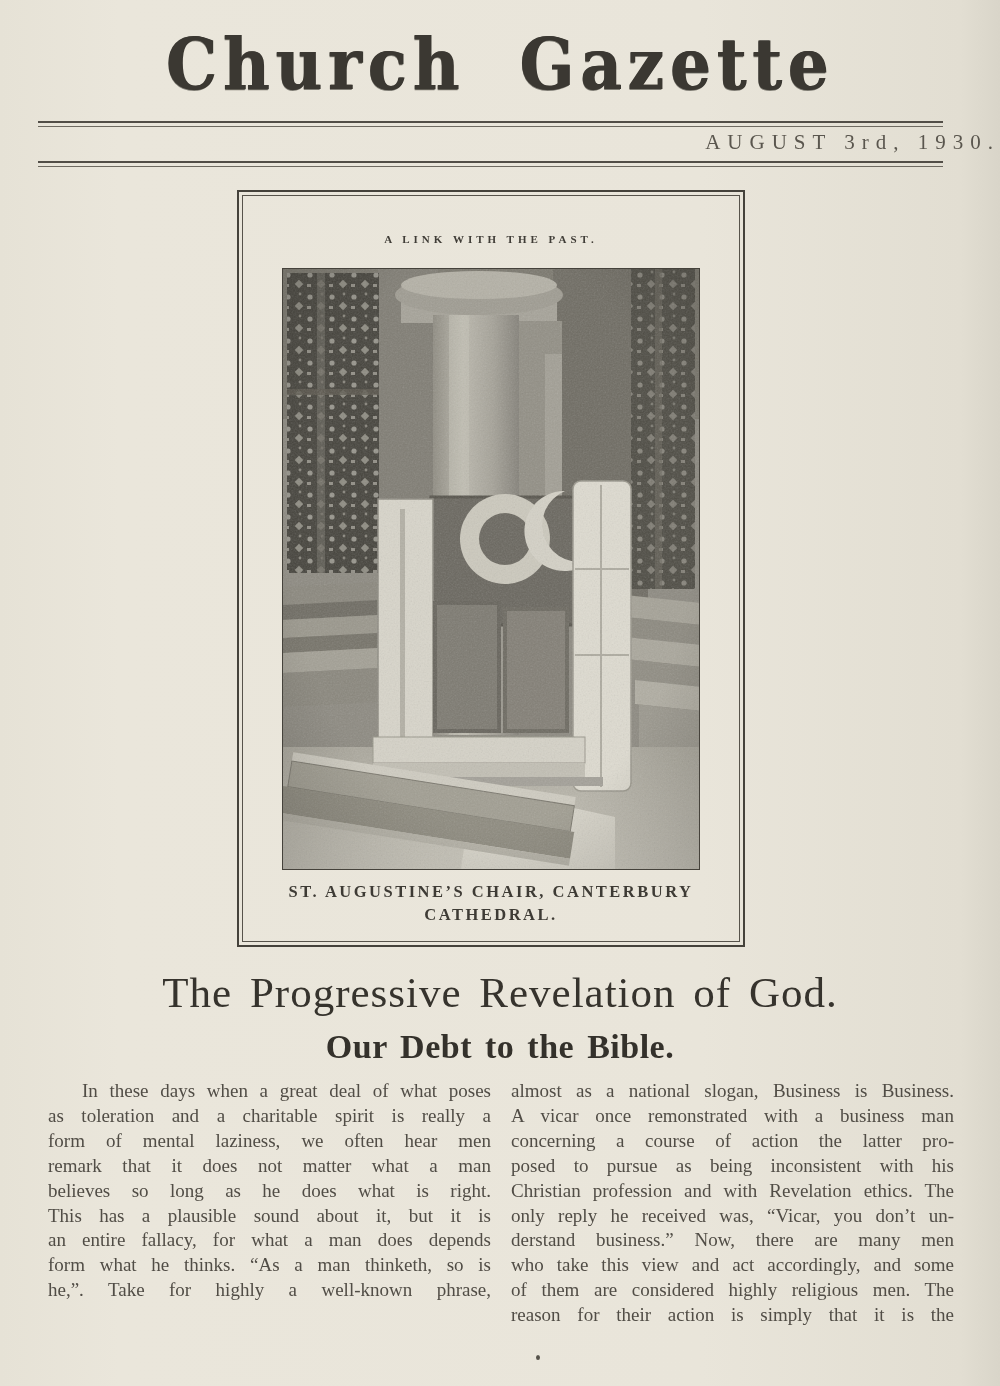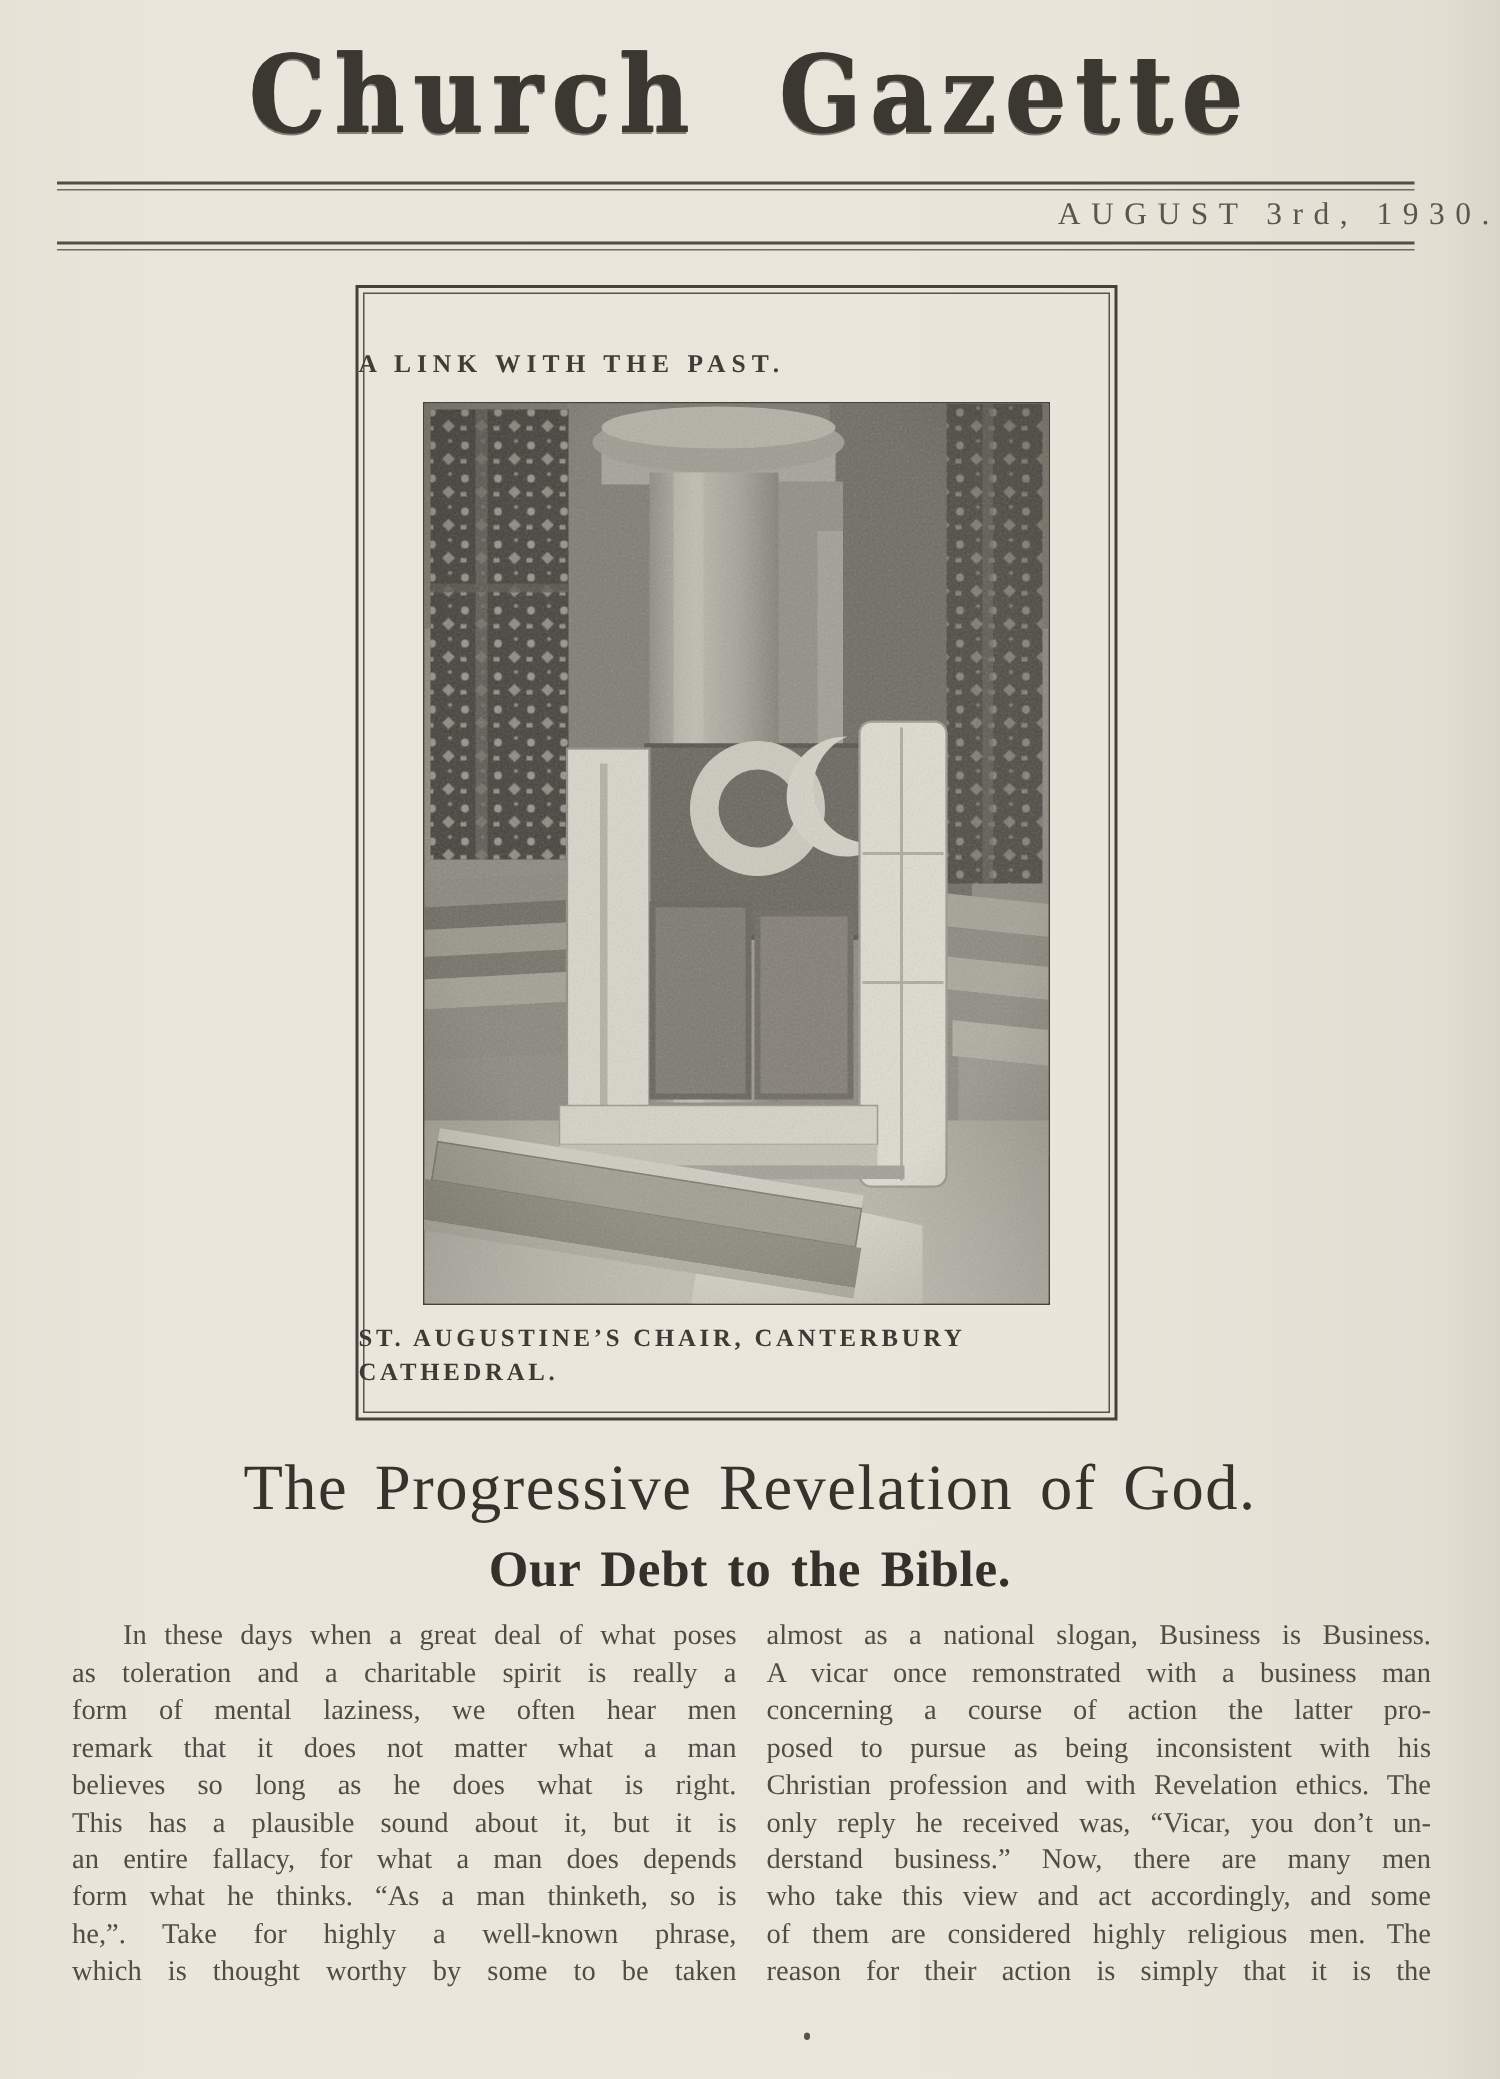--- a/index.html
+++ b/index.html
@@ -49,36 +49,37 @@
   .plate-frame {
     position: absolute; left: 237px; top: 190px; width: 508px; height: 757px;
     border: 2px solid #45423b;
   }
   .plate-frame-inner {
     position: absolute; inset: 3px;
     border: 1px solid #57534b;
   }
   .plate-heading {
     position: absolute; top: 41px; left: 0; width: 100%;
-    font-weight: bold;
-    font-size: 17px;
+    text-align: center;
+    font-weight: bold;
+    font-size: 11px;
     letter-spacing: 4px;
     color: #403d37;
   }
   .photo-wrap {
     position: absolute; top: 76px; left: 50%;
     transform: translateX(-50%);
     width: 418px; height: 602px;
     border: 1px solid #45423b;
     background: #8d8a81;
   }
   .photo-wrap svg { display: block; width: 416px; height: 600px; }
   .plate-caption {
     position: absolute; top: 688px; left: 0; width: 100%;
-    text-align: left;
+    text-align: center;
     font-weight: bold;
     font-size: 16.5px;
     letter-spacing: 2.5px;
     line-height: 23px;
     color: #3e3b35;
   }
 
   
   .article-title {
     position: absolute; top: 968px; left: 0; width: 100%;
@@ -264,21 +265,20 @@
     <div class="column column-left">
         <div class="body-line">In these days when a great deal of what poses</div>
         <div class="body-line">as toleration and a charitable spirit is really a</div>
         <div class="body-line">form of mental laziness, we often hear men</div>
         <div class="body-line">remark that it does not matter what a man</div>
         <div class="body-line">believes so long as he does what is right.</div>
         <div class="body-line">This has a plausible sound about it, but it is</div>
         <div class="body-line">an entire fallacy, for what a man does depends</div>
         <div class="body-line">form what he thinks.  “As a man thinketh, so is</div>
         <div class="body-line">he,”.  Take for highly a well-known phrase,</div>
-        <div class="body-line">which is thought worthy by some to be taken</div>
       </div>
     <div class="column column-right">
         <div class="body-line">almost as a national slogan, Business is Business.</div>
         <div class="body-line">A vicar once remonstrated with a business man</div>
         <div class="body-line">concerning a course of action the latter pro-</div>
         <div class="body-line">posed to pursue as being inconsistent with his</div>
         <div class="body-line">Christian profession and with Revelation ethics. The</div>
         <div class="body-line">only reply he received was, “Vicar, you don’t un-</div>
         <div class="body-line">derstand business.”  Now, there are many men</div>
         <div class="body-line">who take this view and act accordingly, and some</div>

